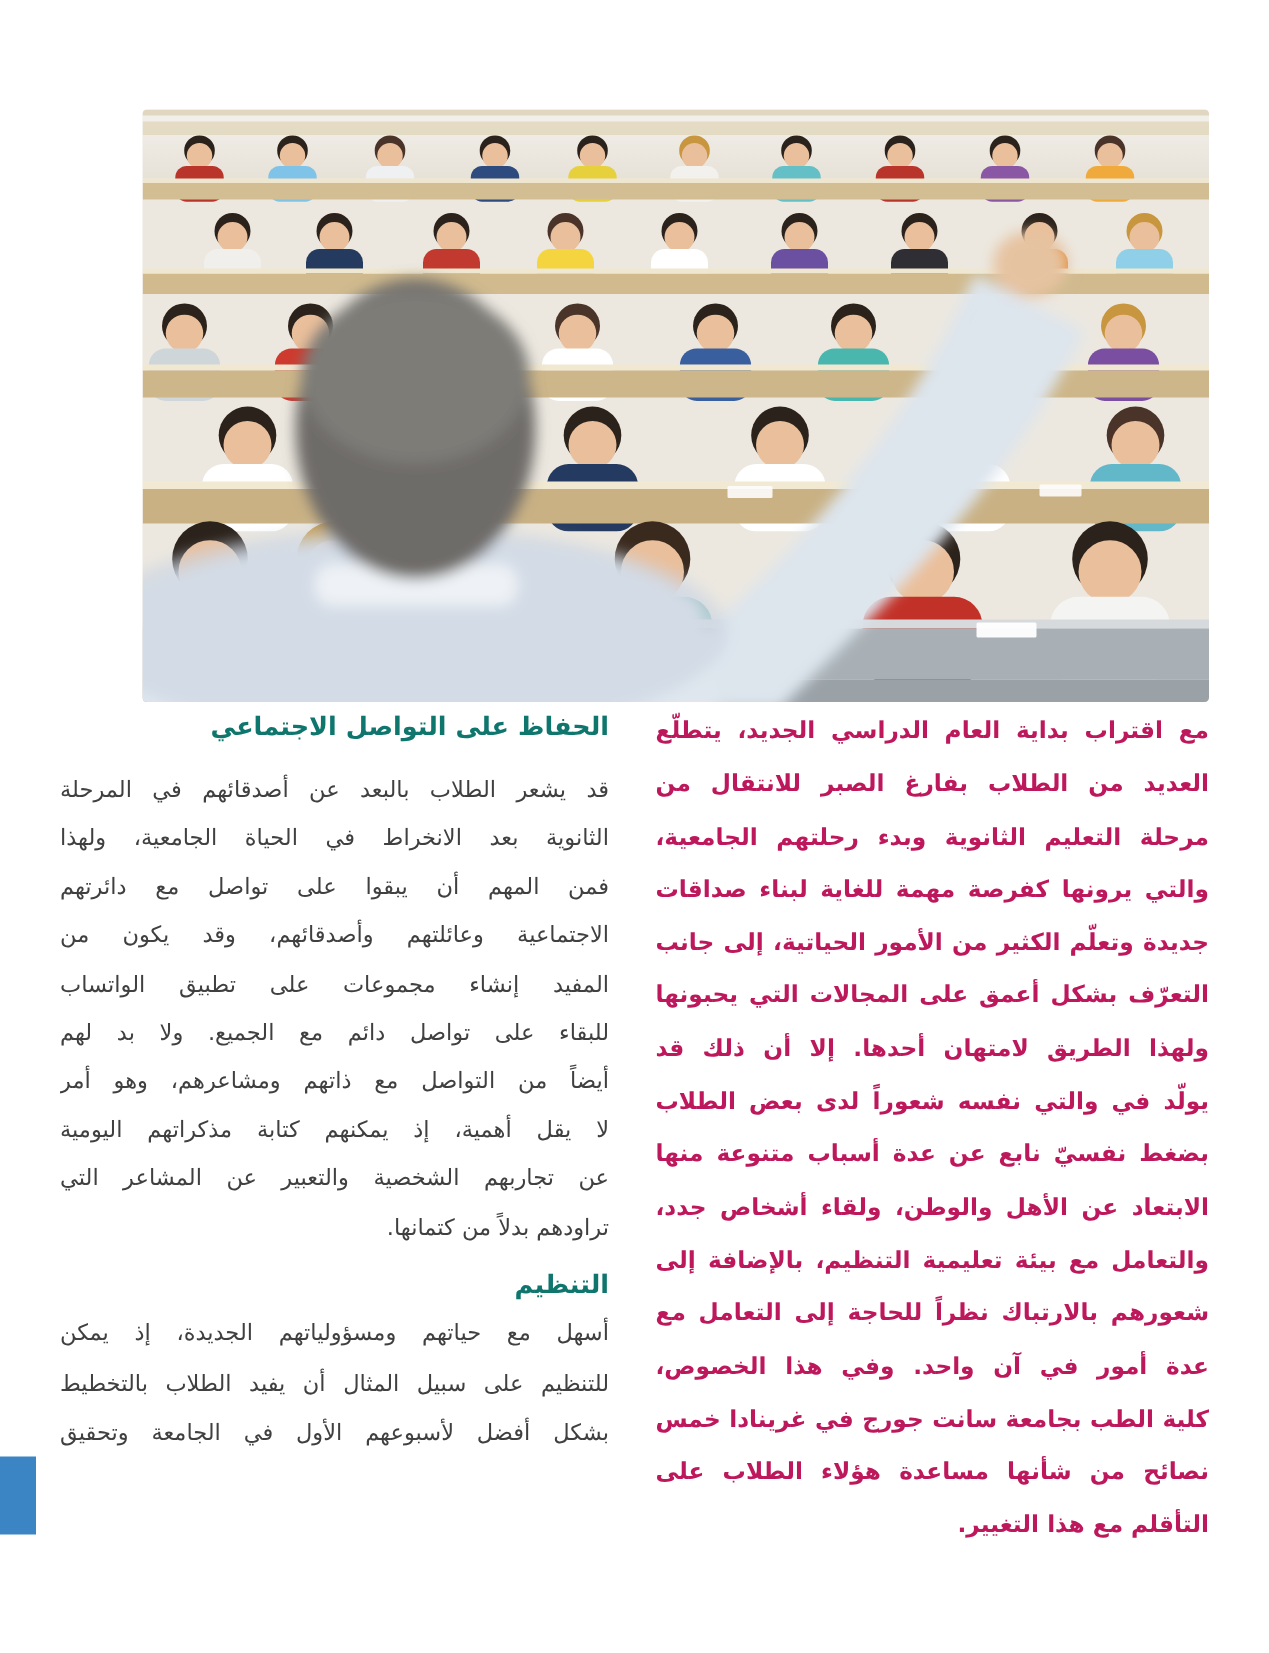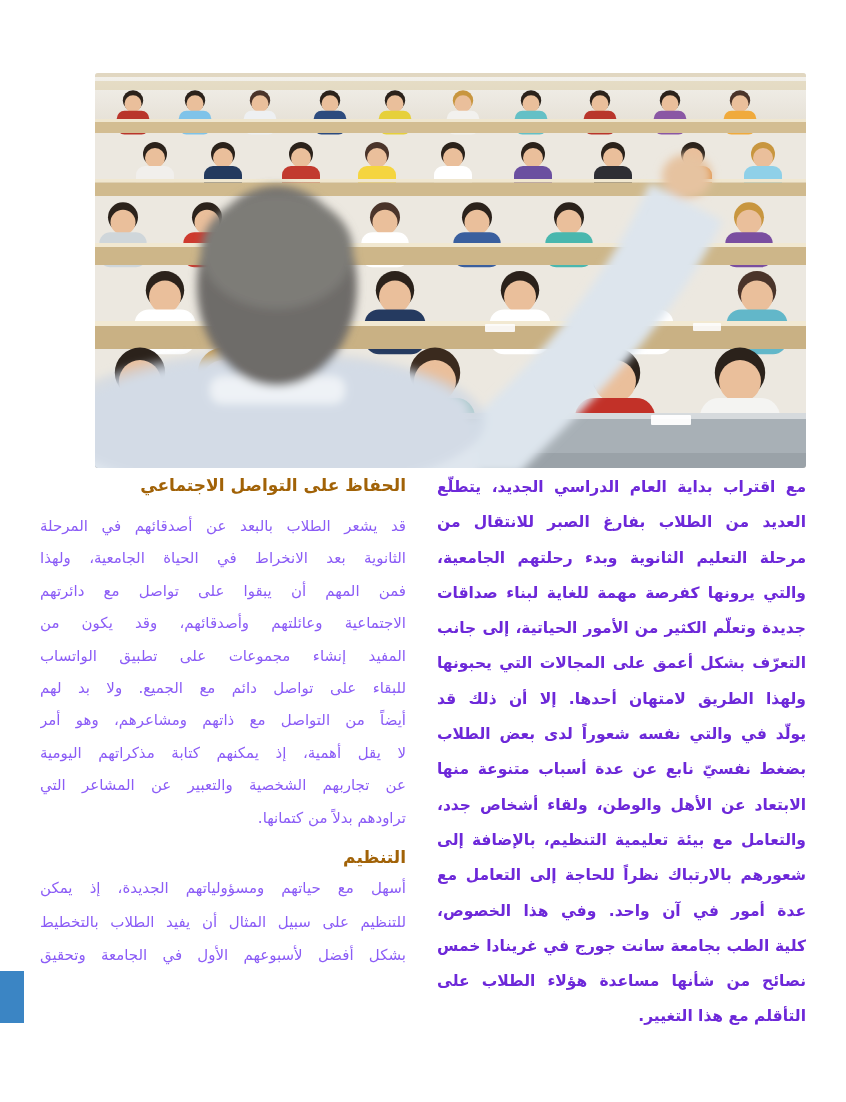--- a/index.html
+++ b/index.html
@@ -13,31 +13,31 @@
   .photo{
     position:absolute;left:95px;top:73px;width:711px;height:395px;
     border-radius:3px;overflow:hidden;background:#efece6;
   }
   .photo svg{display:block;}
 
   
   .col{position:absolute;direction:rtl;unicode-bidi:embed;}
   .col-right{left:437px;top:470px;width:369px;}
   .col-right .line{
-    line-height:35.3px;font-size:15.5px;font-weight:bold;color:#6d28d9;
+    line-height:35.3px;font-size:15.5px;font-weight:bold;color:#be185d;
     height:35.3px;overflow:hidden;
   }
   .col-left{left:40px;top:470px;width:366px;}
   .col-left .line{
-    line-height:32.4px;font-size:15px;color:#8b5cf6;
+    line-height:32.4px;font-size:15px;color:#404040;
     height:32.4px;overflow:hidden;
   }
   .col-left .p2 .line{line-height:33.7px;height:33.7px;}
   .heading{
-    font-size:17px;font-weight:bold;color:#a16207;
+    font-size:17px;font-weight:bold;color:#0f766e;
     line-height:30px;height:30px;text-align:right;
   }
   #para1{margin-top:10px;}
   #heading2{margin-top:8px;}
   .just{text-align:justify;text-align-last:justify;text-justify:inter-word;}
   .endline{text-align:right;}
 
   
   .decor-square{
     position:absolute;left:0;top:971px;width:24px;height:52px;

